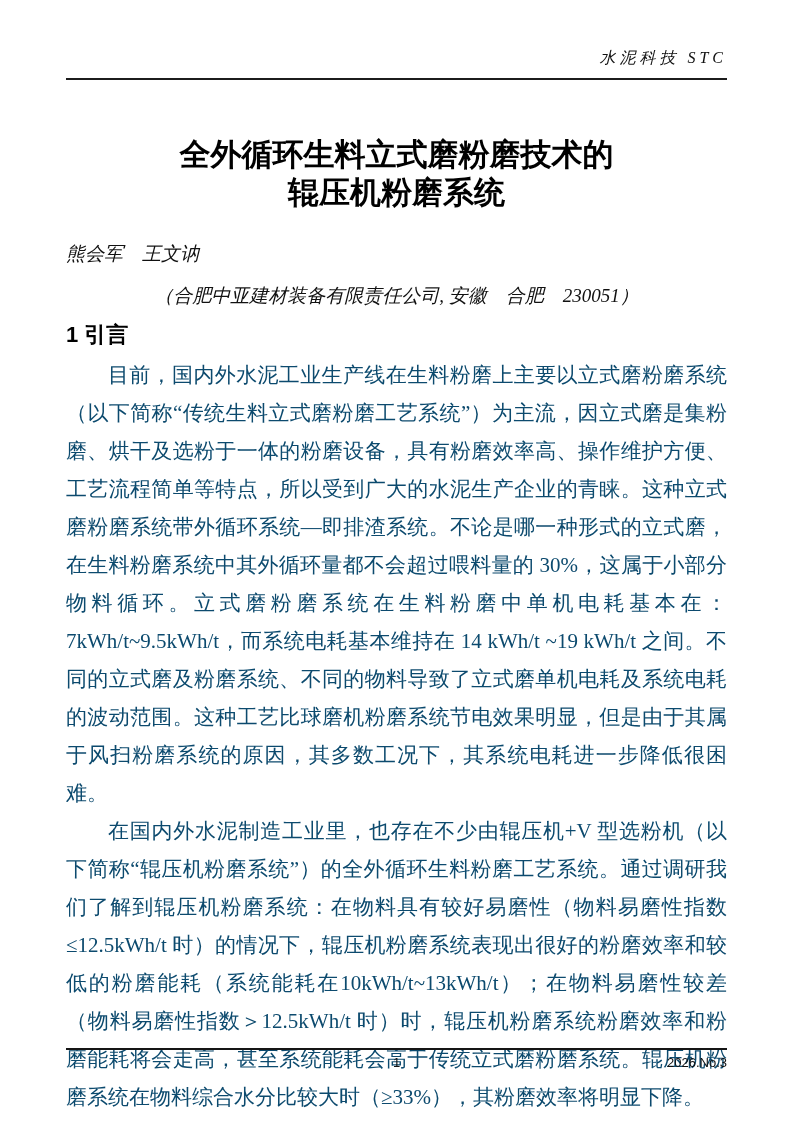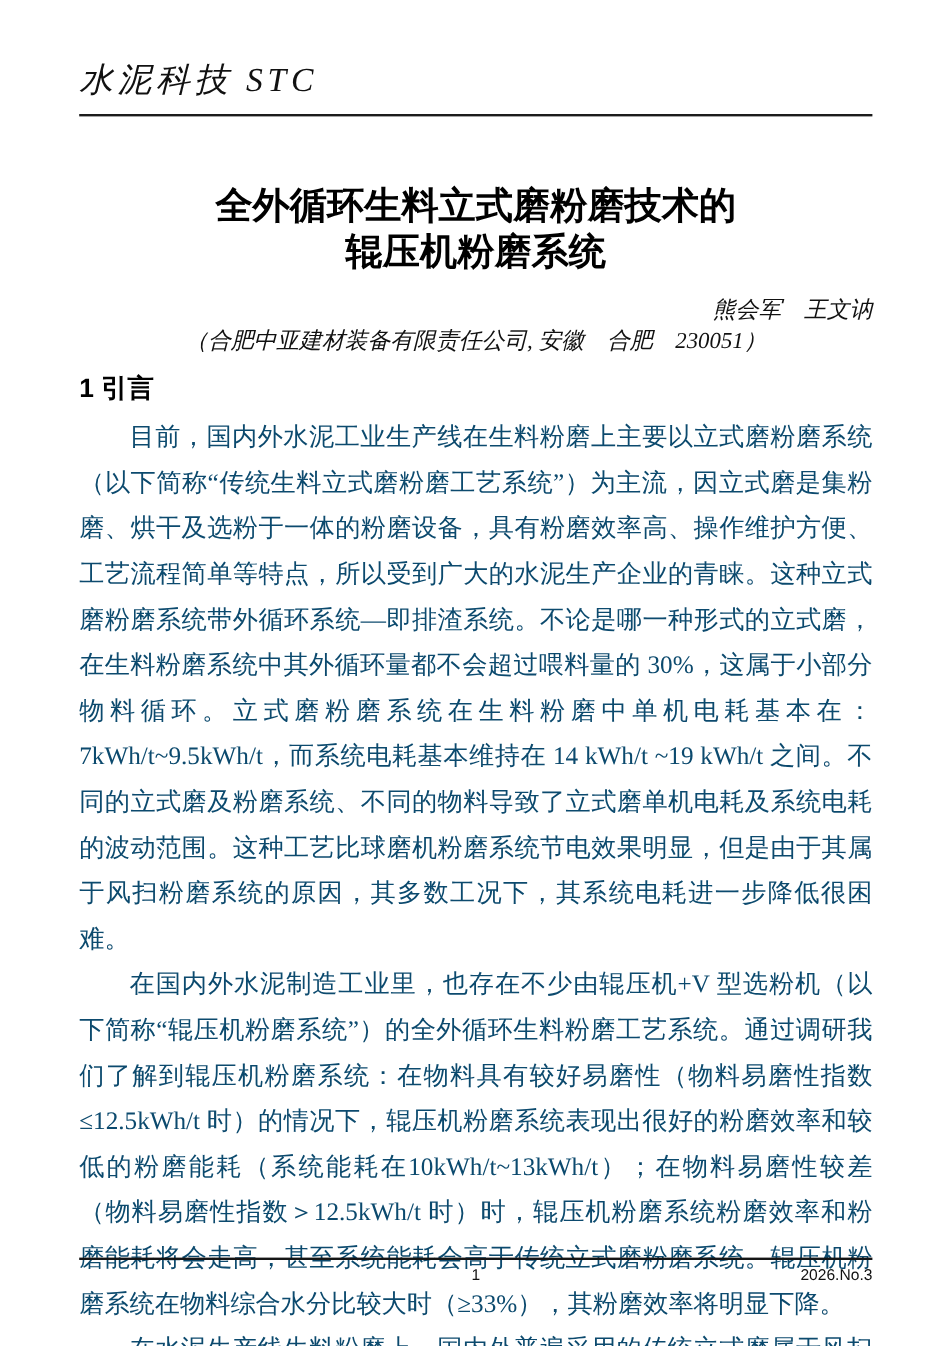--- a/index.html
+++ b/index.html
@@ -14,24 +14,24 @@
   .page {
     position: relative;
     width: 793px;
     height: 1122px;
     background: #ffffff;
     padding: 0 66px;
   }
   
   .journal-head {
     padding-top: 48px;
-    text-align: left;
+    text-align: right;
     font-family: "Liberation Serif", "DejaVu Serif", serif;
     font-style: italic;
-    font-size: 28px;
+    font-size: 16px;
     letter-spacing: 4px;
     color: #111111;
   }
   .head-rule {
     margin-top: 9px;
     border: none;
     border-top: 2.5px solid #1c1c1c;
     width: 100%;
   }
   
@@ -39,30 +39,30 @@
     margin-top: 56px;
     text-align: center;
     font-family: "Liberation Sans", "DejaVu Sans", sans-serif;
     font-weight: 600;
     font-size: 31px;
     line-height: 38px;
     color: #000000;
   }
   
   .authors {
-    margin-top: 18px;
-    text-align: right;
+    margin-top: 30px;
+    text-align: left;
     font-family: "Liberation Serif", "DejaVu Serif", serif;
     font-style: italic;
     font-size: 19px;
     line-height: 24px;
     color: #111111;
   }
   .affiliation {
-    margin-top: 2px;
+    margin-top: 18px;
     text-align: center;
     font-family: "Liberation Serif", "DejaVu Serif", serif;
     font-style: italic;
     font-size: 19px;
     line-height: 24px;
     color: #111111;
   }
   
   .section-heading {
     margin-top: 12px;

